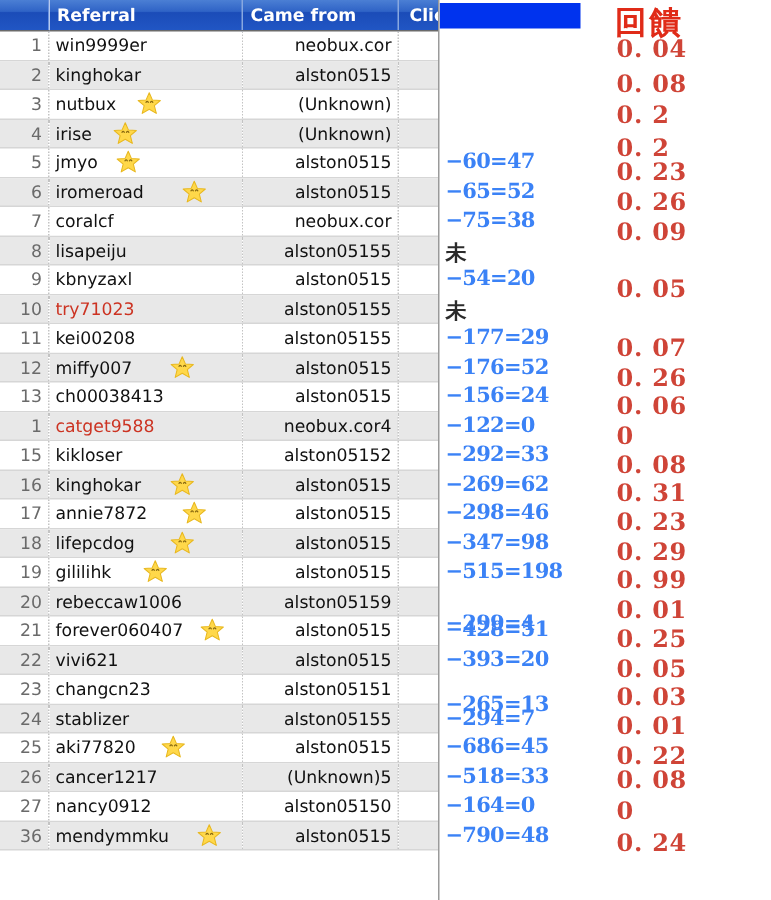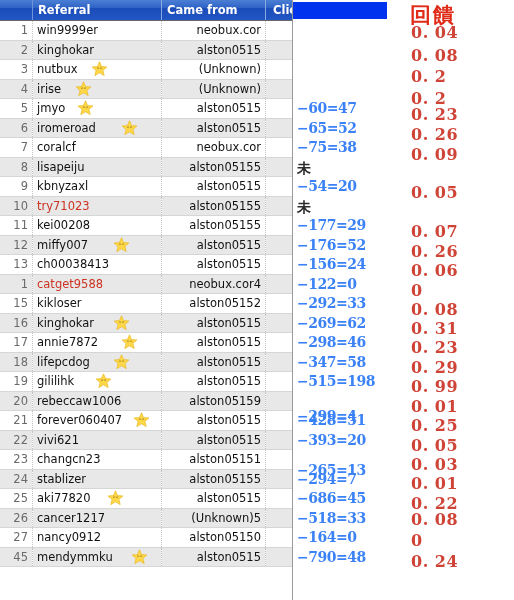--- a/index.html
+++ b/index.html
@@ -409,21 +409,21 @@
             <td class="c-from">(Unknown)5</td>
             <td class="c-clicks">551</td>
           </tr>
           <tr>
             <td class="c-idx">27</td>
             <td class="c-ref"><span>nancy0912</span></td>
             <td class="c-from">alston05150</td>
             <td class="c-clicks">164</td>
           </tr>
           <tr>
-            <td class="c-idx">45</td>
+            <td class="c-idx">36</td>
             <td class="c-ref"><span>mendymmku</span><span class="star" style="left: 98px;">
                 <svg width="17" height="17" viewBox="0 0 17 17">
                   <path d="M8.5 0.8 L10.6 5.6 L15.9 6.0 L11.9 9.4 L13.2 14.6 L8.5 11.8 L3.8 14.6 L5.1 9.4 L1.1 6.0 L6.4 5.6 Z" fill="#ffd84a" stroke="#e8b820" stroke-width="0.7" stroke-linejoin="round"></path>
                   <path d="M6.3 7.2 q0.8 -1.2 1.6 0" stroke="#8a6a10" stroke-width="0.8" fill="none" stroke-linecap="round"></path>
                   <path d="M9.3 7.2 q0.8 -1.2 1.6 0" stroke="#8a6a10" stroke-width="0.8" fill="none" stroke-linecap="round"></path>
                 </svg>
               </span></td>
             <td class="c-from">alston0515</td>
             <td class="c-clicks">838</td>
           </tr>
@@ -455,21 +455,21 @@
         <div class="math" style="top: 256px;">−156=24</div>
         <div class="rebate" style="top: 261px;">0. 06</div>
         <div class="math" style="top: 275.5px;">−122=0</div>
         <div class="rebate" style="top: 280.5px;">0</div>
         <div class="math" style="top: 295px;">−292=33</div>
         <div class="rebate" style="top: 300px;">0. 08</div>
         <div class="math" style="top: 314.5px;">−269=62</div>
         <div class="rebate" style="top: 318.5px;">0. 31</div>
         <div class="math" style="top: 334px;">−298=46</div>
         <div class="rebate" style="top: 338px;">0. 23</div>
-        <div class="math" style="top: 353.5px;">−347=58</div>
+        <div class="math" style="top: 353.5px;">−347=98</div>
         <div class="rebate" style="top: 357.5px;">0. 29</div>
         <div class="math" style="top: 373px;">−515=198</div>
         <div class="rebate" style="top: 377px;">0. 99</div>
         <div class="math" style="top: 392.5px; margin-top: 15px;">−299=4</div>
         <div class="rebate" style="top: 396.5px;">0. 01</div>
         <div class="math" style="top: 412px;">−428=51</div>
         <div class="rebate" style="top: 416px;">0. 25</div>
         <div class="math" style="top: 431.5px;">−393=20</div>
         <div class="rebate" style="top: 435.5px;">0. 05</div>
         <div class="math" style="top: 462px;">−265=13</div>

